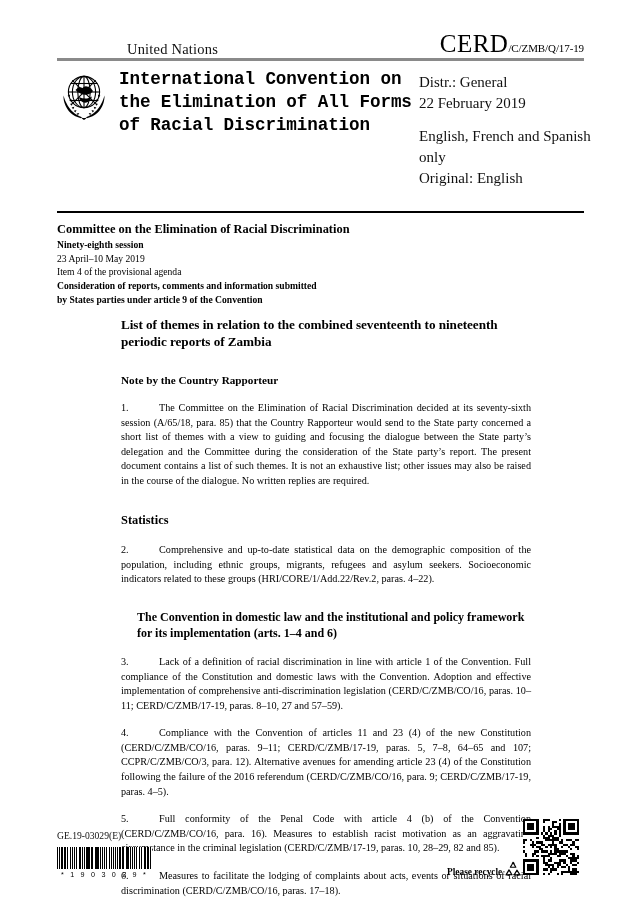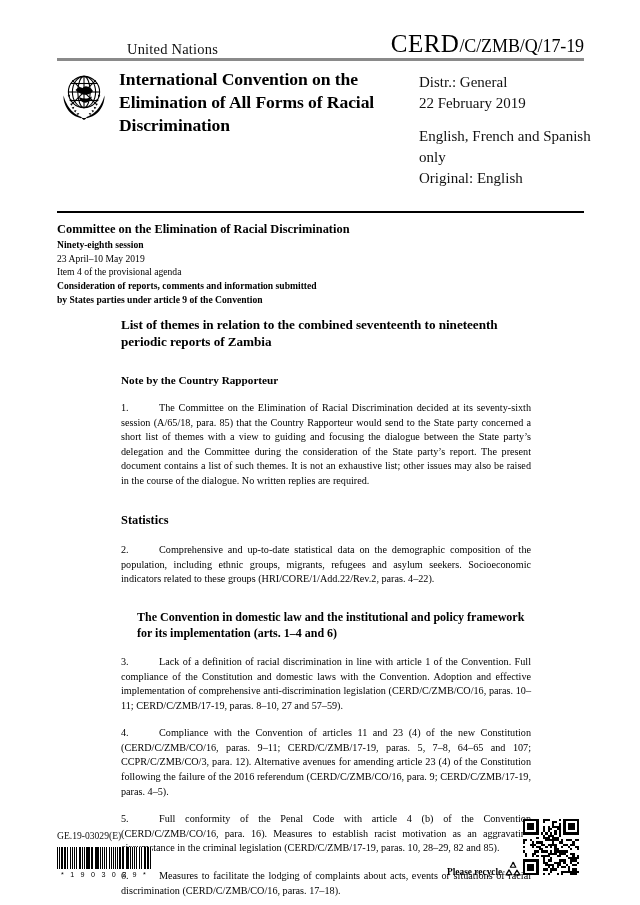--- a/index.html
+++ b/index.html
@@ -52,21 +52,21 @@
     line-height: 1;
   }
   .symbol-main {
     font-family: "Liberation Serif", serif;
     font-size: 25px;
     letter-spacing: .5px;
     color: #000;
   }
   .symbol-sub {
     font-family: "Liberation Serif", serif;
-    font-size: 18px;
+    font-size: 11px;
     letter-spacing: -.1px;
     color: #000;
     padding-left: 0px;
   }
   .rule-top {
     margin-top: 2px;
     height: 2.5px;
     background: #8a8a8a;
     width: 527px;
   }
@@ -81,21 +81,21 @@
   }
   .emblem {
     width: 62px;
     flex: 0 0 62px;
     padding-top: 4px;
   }
   .emblem svg { display: block; }
 
   .conv-title {
     flex: 1 1 auto;
-    font-family: Liberation Serif, serif;
+    font-family: Liberation Mono, monospace;
     font-weight: bold;
     font-size: 17.6px;
     line-height: 1.30;
     letter-spacing: -0.1px;
     padding-top: 2px;
     max-width: 300px;
   }
   .distr-block {
     position: absolute;
     left: 362px;

